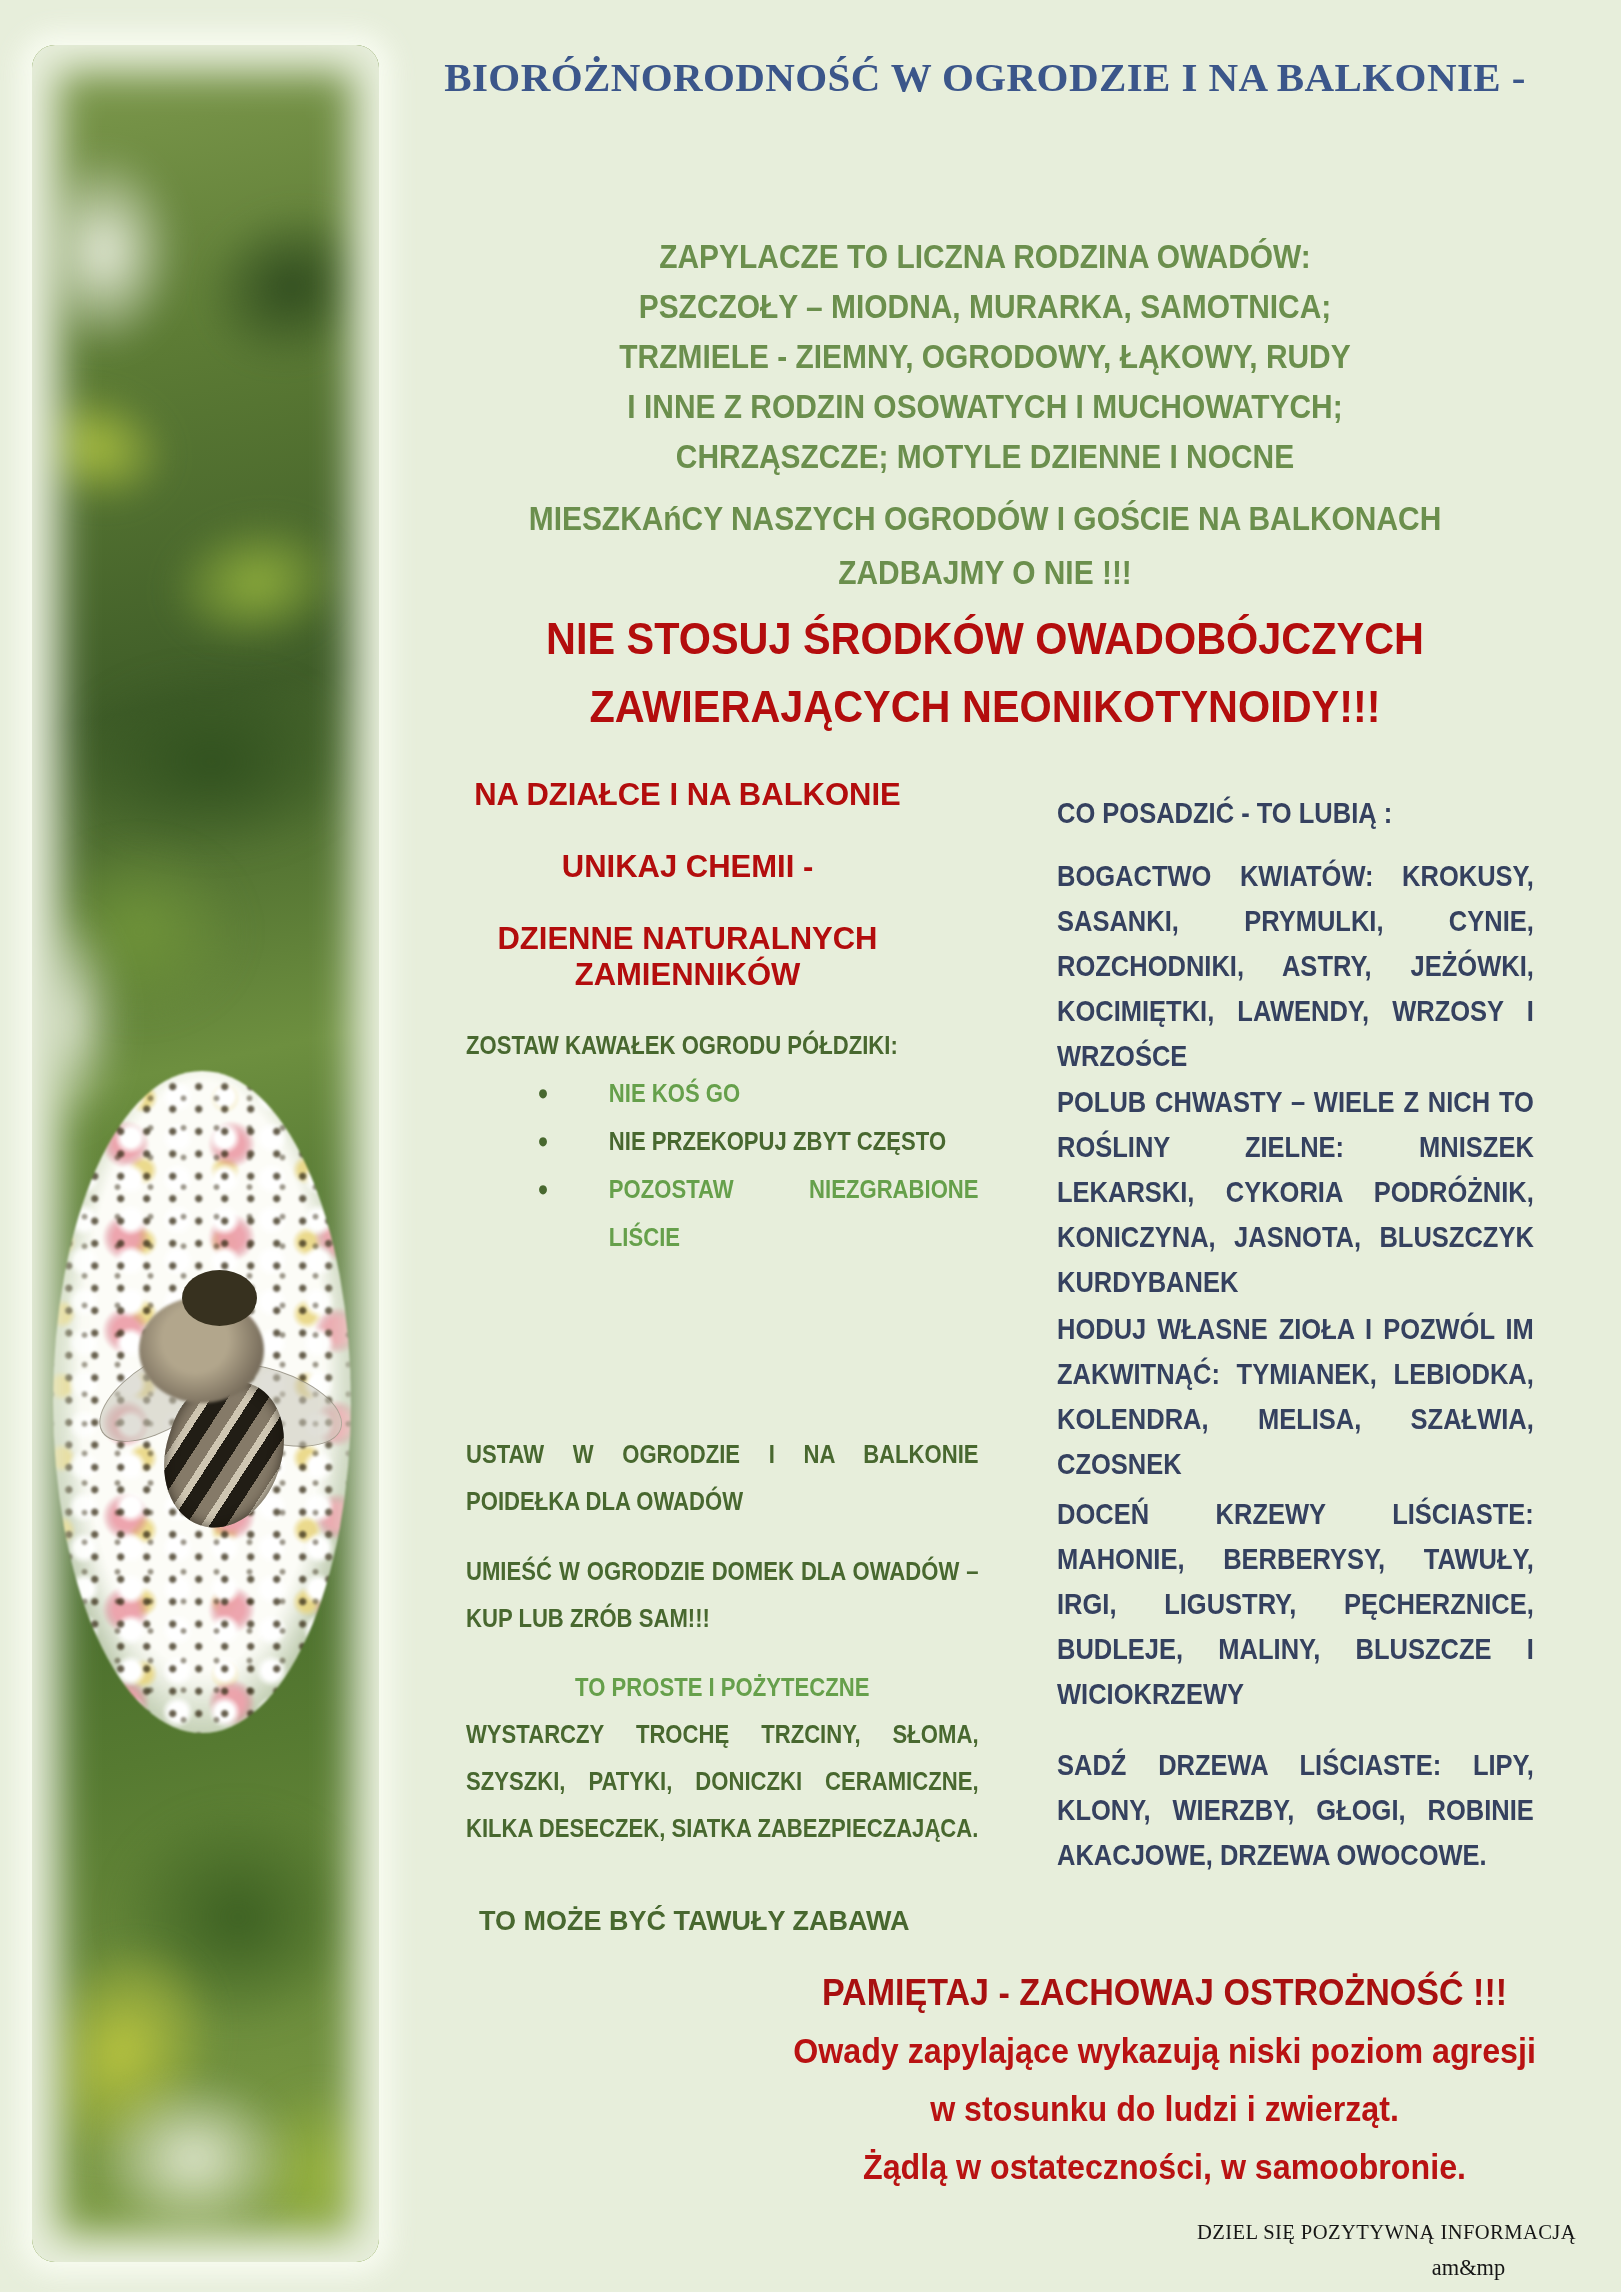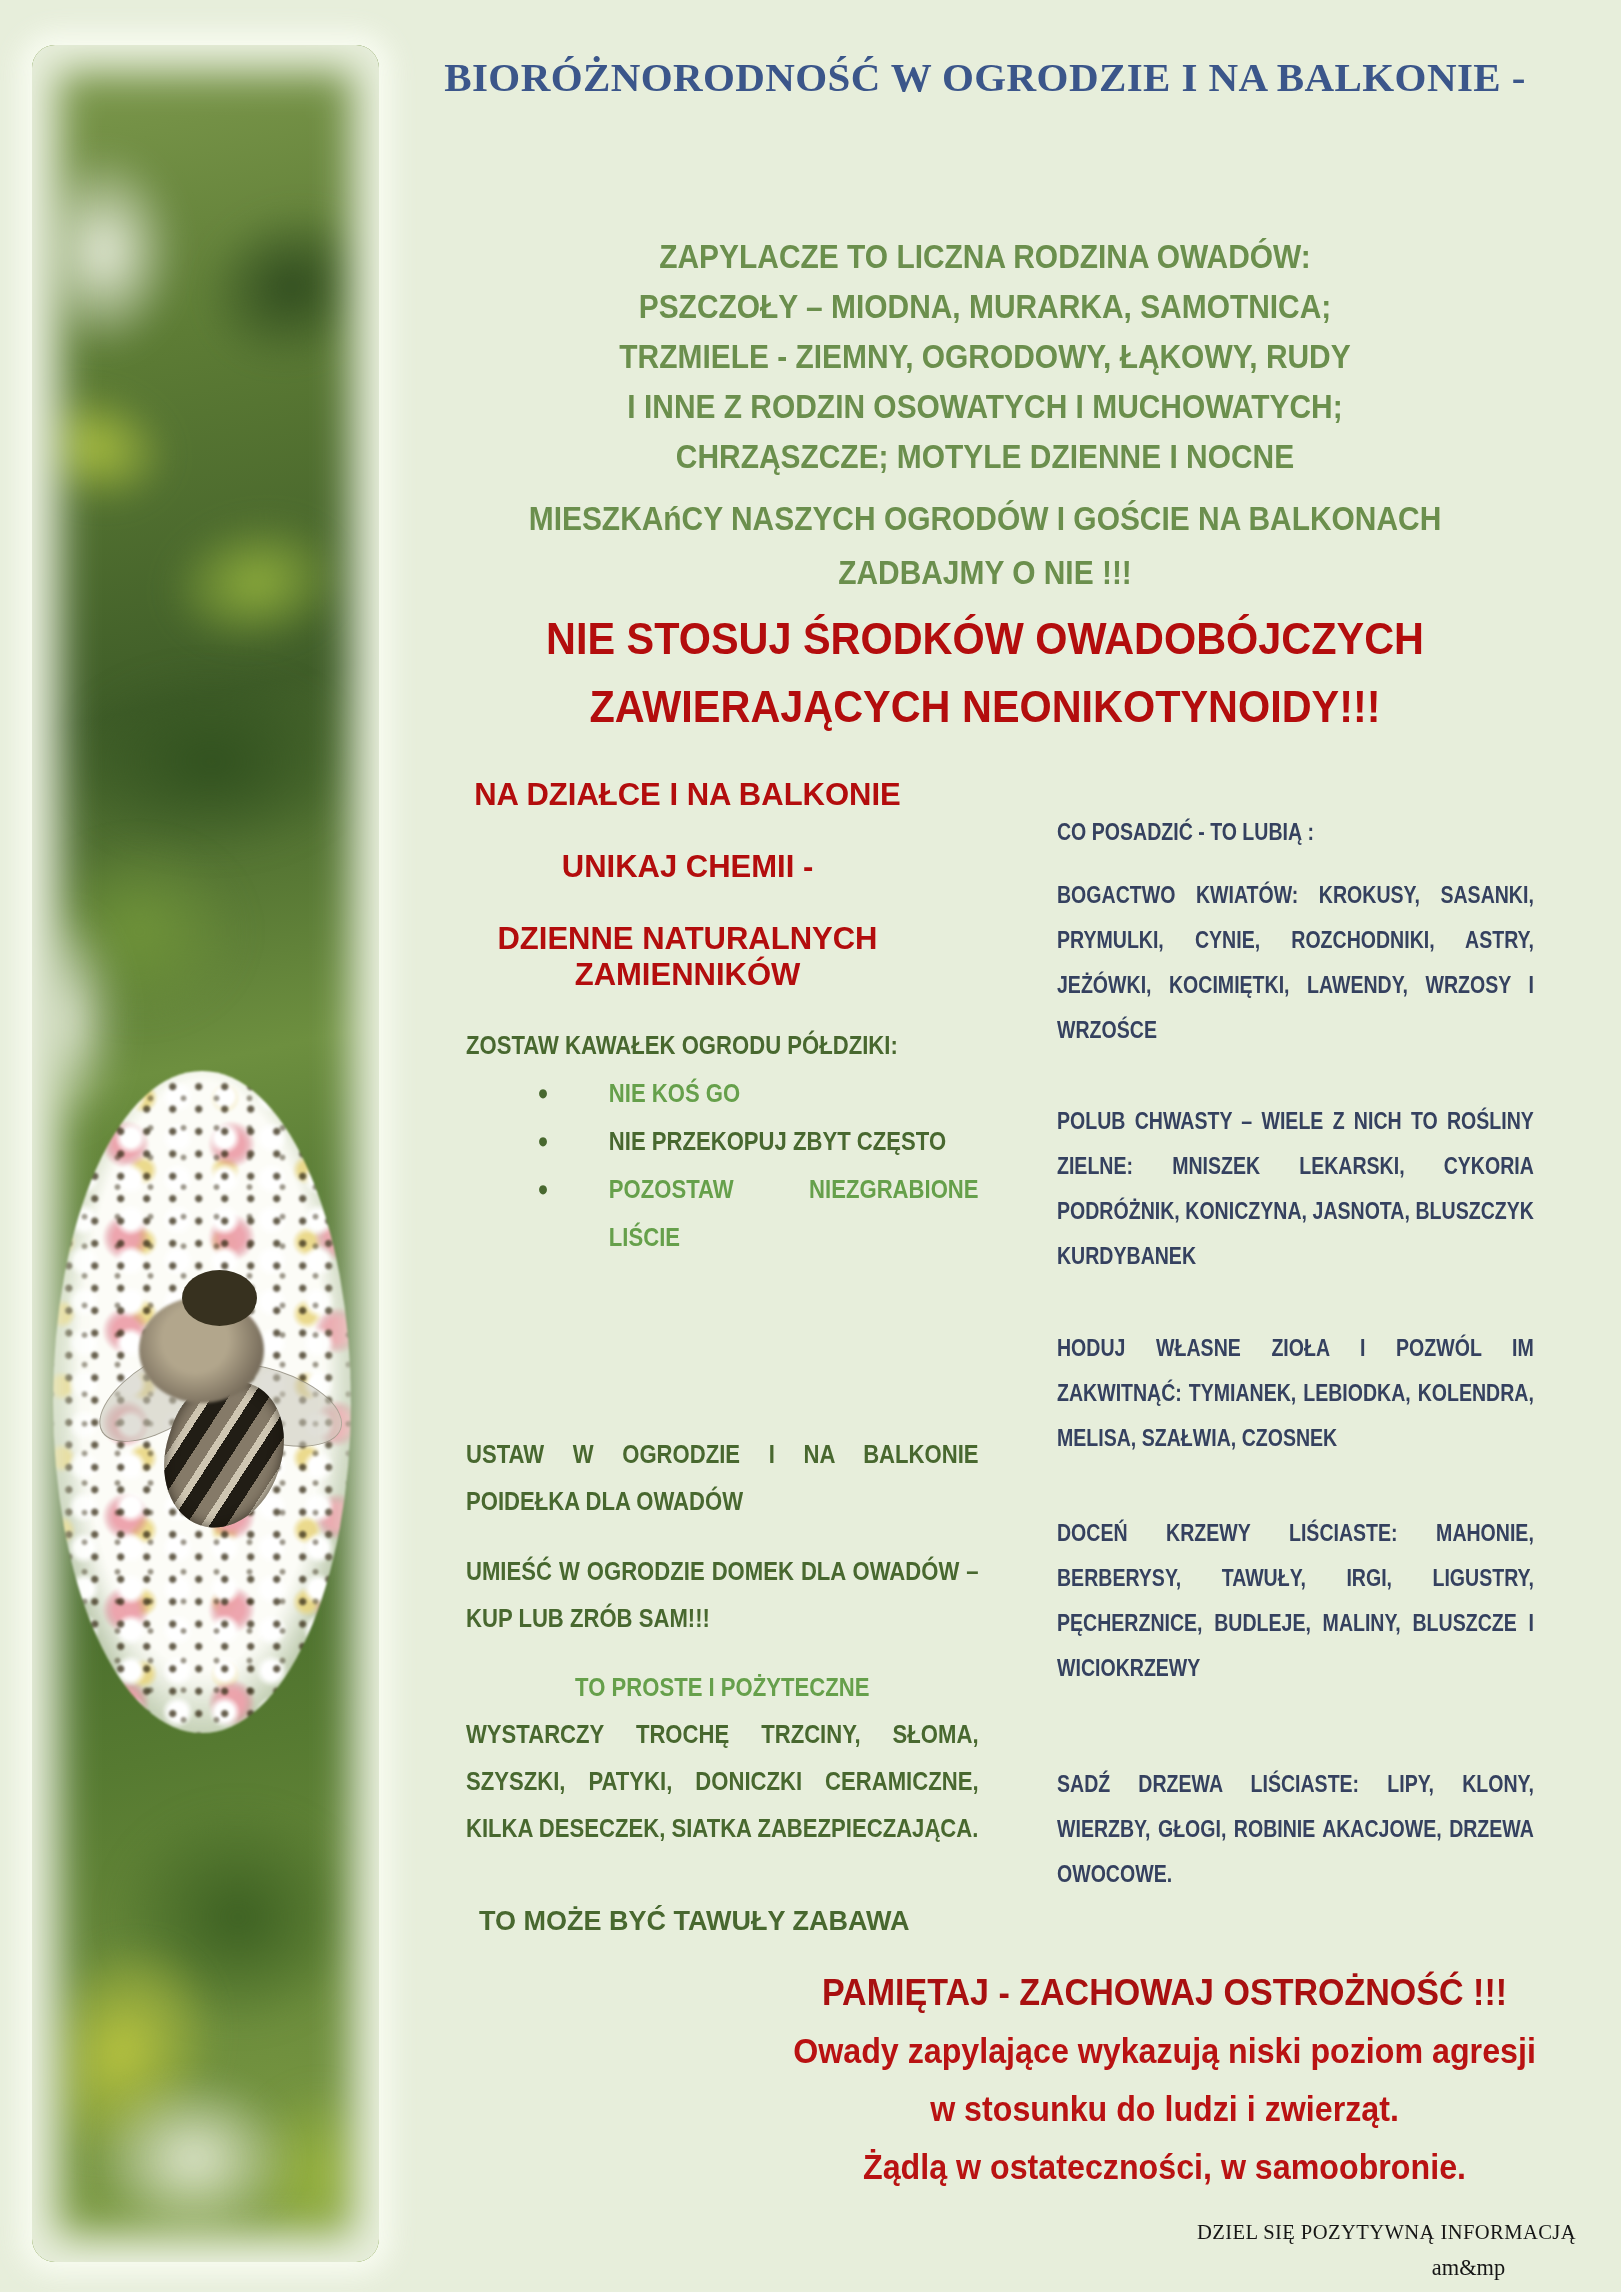--- a/index.html
+++ b/index.html
@@ -76,21 +76,21 @@
   .lg{color:#66a04b;}
   .dg{color:#48682f;}
   .just{text-align:justify;}
   .nesting{top:1231px;} .nesting .lc-inner{line-height:47px;}
   .water{top:1431px;}   .water .lc-inner{line-height:47px;}
   .house{top:1548px;}   .house .lc-inner{line-height:47px;}
   .simple{top:1664px;}  .simple .lc-inner{line-height:47px;}
   .simple-title{text-align:center;color:#66a04b;}
   .fun{left:479px;top:1906px;width:573px;font-weight:bold;font-size:27px;color:#48682f;}
 
-  .rcol{left:1057px;width:476px;color:#35415f;font-weight:bold;font-size:23px;margin-top:20px;}
+  .rcol{left:1057px;width:476px;color:#35415f;font-weight:bold;font-size:30px;}
   .rc-inner{width:561px;line-height:45px;}
   .rc-head{top:790px;}
   .rp0{top:853px;} .rp1{top:1079px;} .rp2{top:1306px;} .rp3{top:1491px;} .rp4{top:1742px;}
 
   .caution{left:708px;top:1963px;width:913px;text-align:center;font-weight:bold;}
   .caution-title{font-size:37px;line-height:59px;color:#a81010;}
   .caution-line{font-size:35px;line-height:58px;color:#b91212;}
 
   .share{left:1030px;top:2221px;width:546px;text-align:right;font-family:"Liberation Serif",serif;
          font-size:20.6px;color:#161616;letter-spacing:0.4px;}

